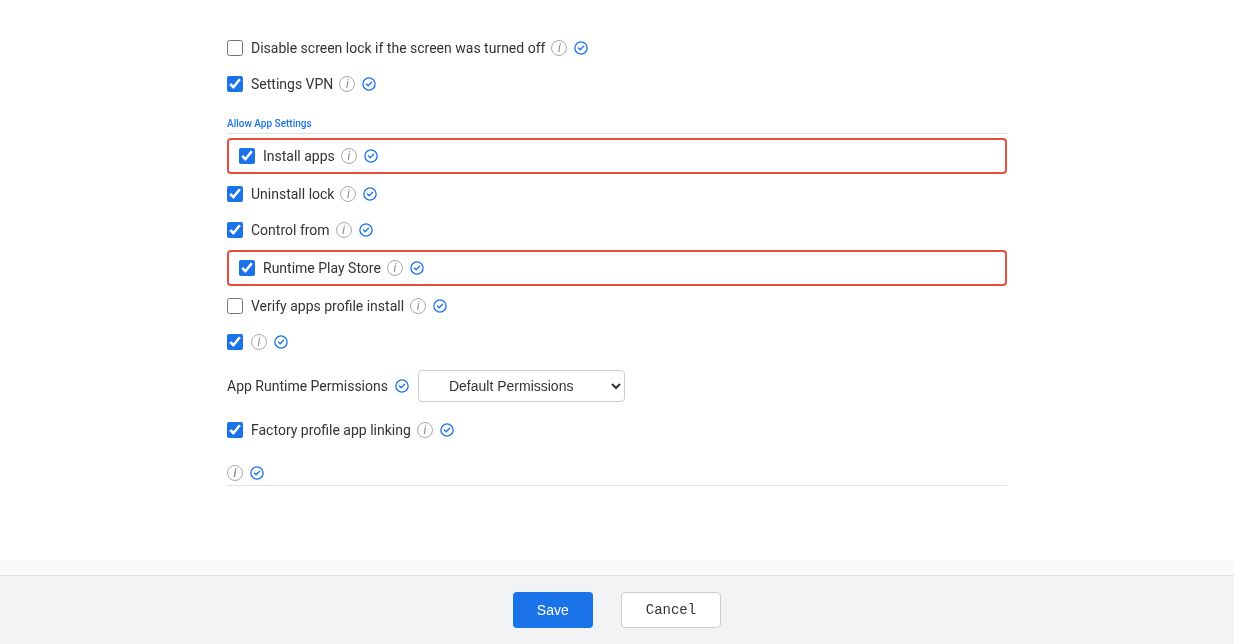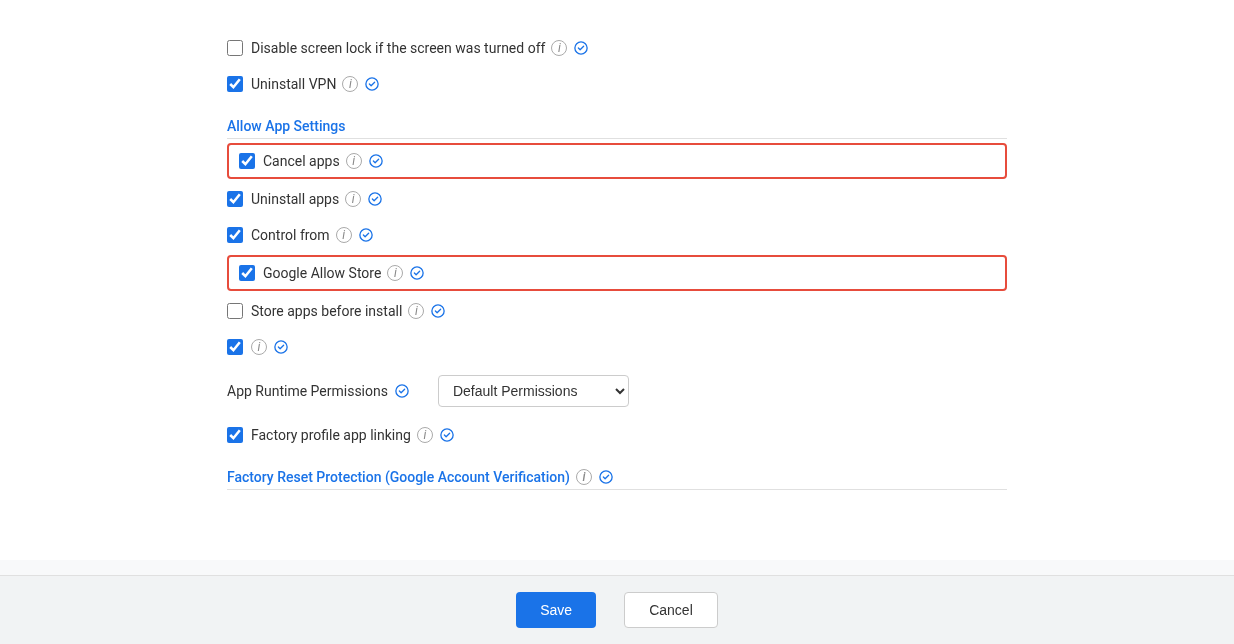--- a/index.html
+++ b/index.html
@@ -32,21 +32,21 @@
       margin: 2px 0;
     }
     .setting-label {
       color: #333;
       display: flex;
       align-items: flex-end;
       gap: 6px;
     }
     .section-title {
       color: #1a73e8;
-      font-size: 14px;
+      font-size: 10px;
       font-weight: 500;
       padding: 16px 0 4px 0;
       border-bottom: 1px solid #e0e0e0;
       margin-bottom: 4px;
     }
     .section-title-frp {
       color: #1a73e8;
       font-size: 14px;
       font-weight: 500;
       padding: 16px 0 4px 0;
@@ -83,33 +83,33 @@
       color: #1a73e8;
       font-size: 13px;
     }
     .icon-check-circle svg {
       width: 14px;
       height: 14px;
     }
     select {
       border: 1px solid #ccc;
       border-radius: 4px;
-      padding: 6px 24px 6px 10px;
+      padding: 6px 24px 6px 26px;
       font-size: 14px;
       background: #fff;
       color: #333;
       appearance: auto;
       cursor: pointer;
       min-width: 180px;
     }
     .dropdown-row {
       display: flex;
       align-items: center;
       padding: 10px 0;
-      gap: 28px;
+      gap: 8px;
     }
     .footer-bar {
       background: #f1f3f4;
       border-top: 1px solid #e0e0e0;
       padding: 16px 0;
       display: flex;
       justify-content: center;
       gap: 28px;
       position: fixed;
       bottom: 0;
@@ -127,20 +127,21 @@
       font-weight: 500;
     }
     .btn-cancel {
       background: #fff;
       color: #333;
       border: 1px solid #ccc;
       border-radius: 4px;
       padding: 9px 24px;
       font-size: 14px;
       cursor: pointer;
+      font-family: Liberation Mono, monospace;
     }
   </style>
 </head>
 <body>
 
 <div class="main-content">
   <div class="settings-container">
 
     <div class="setting-row">
       <input type="checkbox" style="">
@@ -152,53 +153,53 @@
             <circle cx="8" cy="8" r="7" stroke="#1a73e8" stroke-width="1.5"></circle>
             <path d="M5 8l2 2 4-4" stroke="#1a73e8" stroke-width="1.5" stroke-linecap="round" stroke-linejoin="round"></path>
           </svg>
         </span>
       </span>
     </div>
 
     <div class="setting-row">
       <input type="checkbox" checked="" style="">
       <span class="setting-label">
-        <span>Uninstall VPN</span>
+        <span>Settings VPN</span>
         <span class="icon-info">i</span>
         <span class="icon-check-circle">
           <svg viewBox="0 0 16 16" fill="none" xmlns="http://www.w3.org/2000/svg">
             <circle cx="8" cy="8" r="7" stroke="#1a73e8" stroke-width="1.5"></circle>
             <path d="M5 8l2 2 4-4" stroke="#1a73e8" stroke-width="1.5" stroke-linecap="round" stroke-linejoin="round"></path>
           </svg>
         </span>
       </span>
     </div>
 
     <div class="section-title">
       <span>Allow App Settings</span>
     </div>
 
     <div class="setting-row highlighted">
       <input type="checkbox" checked="" style="">
       <span class="setting-label">
-        <span>Cancel apps</span>
-        <span class="icon-info">i</span>
-        <span class="icon-check-circle">
-          <svg viewBox="0 0 16 16" fill="none" xmlns="http://www.w3.org/2000/svg">
-            <circle cx="8" cy="8" r="7" stroke="#1a73e8" stroke-width="1.5"></circle>
-            <path d="M5 8l2 2 4-4" stroke="#1a73e8" stroke-width="1.5" stroke-linecap="round" stroke-linejoin="round"></path>
-          </svg>
-        </span>
-      </span>
-    </div>
-
-    <div class="setting-row">
-      <input type="checkbox" checked="" style="">
-      <span class="setting-label">
-        <span>Uninstall apps</span>
+        <span>Install apps</span>
+        <span class="icon-info">i</span>
+        <span class="icon-check-circle">
+          <svg viewBox="0 0 16 16" fill="none" xmlns="http://www.w3.org/2000/svg">
+            <circle cx="8" cy="8" r="7" stroke="#1a73e8" stroke-width="1.5"></circle>
+            <path d="M5 8l2 2 4-4" stroke="#1a73e8" stroke-width="1.5" stroke-linecap="round" stroke-linejoin="round"></path>
+          </svg>
+        </span>
+      </span>
+    </div>
+
+    <div class="setting-row">
+      <input type="checkbox" checked="" style="">
+      <span class="setting-label">
+        <span>Uninstall lock</span>
         <span class="icon-info">i</span>
         <span class="icon-check-circle">
           <svg viewBox="0 0 16 16" fill="none" xmlns="http://www.w3.org/2000/svg">
             <circle cx="8" cy="8" r="7" stroke="#1a73e8" stroke-width="1.5"></circle>
             <path d="M5 8l2 2 4-4" stroke="#1a73e8" stroke-width="1.5" stroke-linecap="round" stroke-linejoin="round"></path>
           </svg>
         </span>
       </span>
     </div>
 
@@ -212,35 +213,35 @@
             <circle cx="8" cy="8" r="7" stroke="#1a73e8" stroke-width="1.5"></circle>
             <path d="M5 8l2 2 4-4" stroke="#1a73e8" stroke-width="1.5" stroke-linecap="round" stroke-linejoin="round"></path>
           </svg>
         </span>
       </span>
     </div>
 
     <div class="setting-row highlighted">
       <input type="checkbox" checked="" style="">
       <span class="setting-label">
-        <span>Google Allow Store</span>
+        <span>Runtime Play Store</span>
         <span class="icon-info">i</span>
         <span class="icon-check-circle">
           <svg viewBox="0 0 16 16" fill="none" xmlns="http://www.w3.org/2000/svg">
             <circle cx="8" cy="8" r="7" stroke="#1a73e8" stroke-width="1.5"></circle>
             <path d="M5 8l2 2 4-4" stroke="#1a73e8" stroke-width="1.5" stroke-linecap="round" stroke-linejoin="round"></path>
           </svg>
         </span>
       </span>
     </div>
 
     <div class="setting-row">
       <input type="checkbox" style="">
       <span class="setting-label">
-        <span>Store apps before install</span>
+        <span>Verify apps profile install</span>
         <span class="icon-info">i</span>
         <span class="icon-check-circle">
           <svg viewBox="0 0 16 16" fill="none" xmlns="http://www.w3.org/2000/svg">
             <circle cx="8" cy="8" r="7" stroke="#1a73e8" stroke-width="1.5"></circle>
             <path d="M5 8l2 2 4-4" stroke="#1a73e8" stroke-width="1.5" stroke-linecap="round" stroke-linejoin="round"></path>
           </svg>
         </span>
       </span>
     </div>
 
@@ -283,21 +284,20 @@
           <svg viewBox="0 0 16 16" fill="none" xmlns="http://www.w3.org/2000/svg">
             <circle cx="8" cy="8" r="7" stroke="#1a73e8" stroke-width="1.5"></circle>
             <path d="M5 8l2 2 4-4" stroke="#1a73e8" stroke-width="1.5" stroke-linecap="round" stroke-linejoin="round"></path>
           </svg>
         </span>
       </span>
     </div>
 
     <div class="section-title-frp">
       <span style="display:inline-flex;align-items:center;gap:6px;">
-        <span>Factory Reset Protection (Google Account Verification)</span>
         <span class="icon-info">i</span>
         <span class="icon-check-circle">
           <svg viewBox="0 0 16 16" fill="none" xmlns="http://www.w3.org/2000/svg">
             <circle cx="8" cy="8" r="7" stroke="#1a73e8" stroke-width="1.5"></circle>
             <path d="M5 8l2 2 4-4" stroke="#1a73e8" stroke-width="1.5" stroke-linecap="round" stroke-linejoin="round"></path>
           </svg>
         </span>
       </span>
     </div>
 

